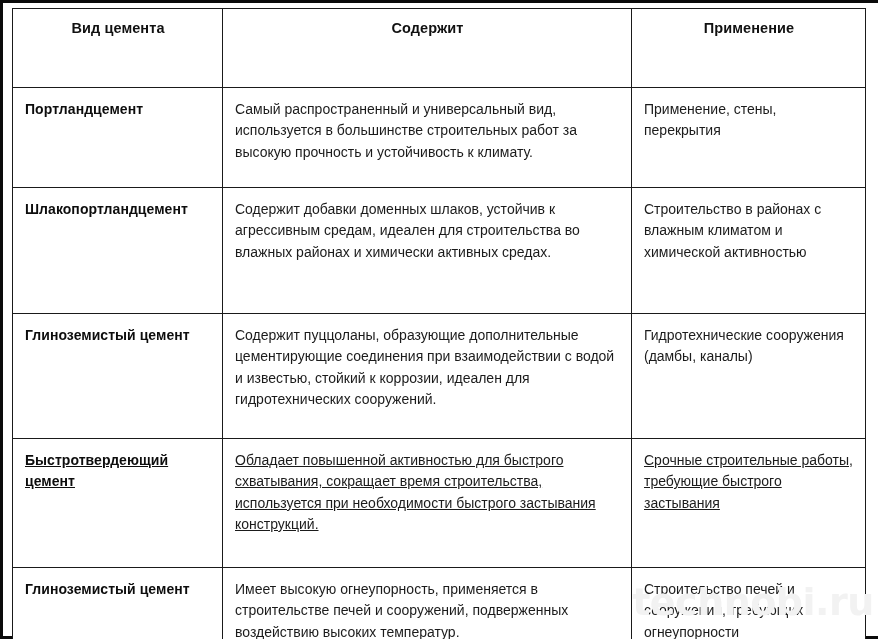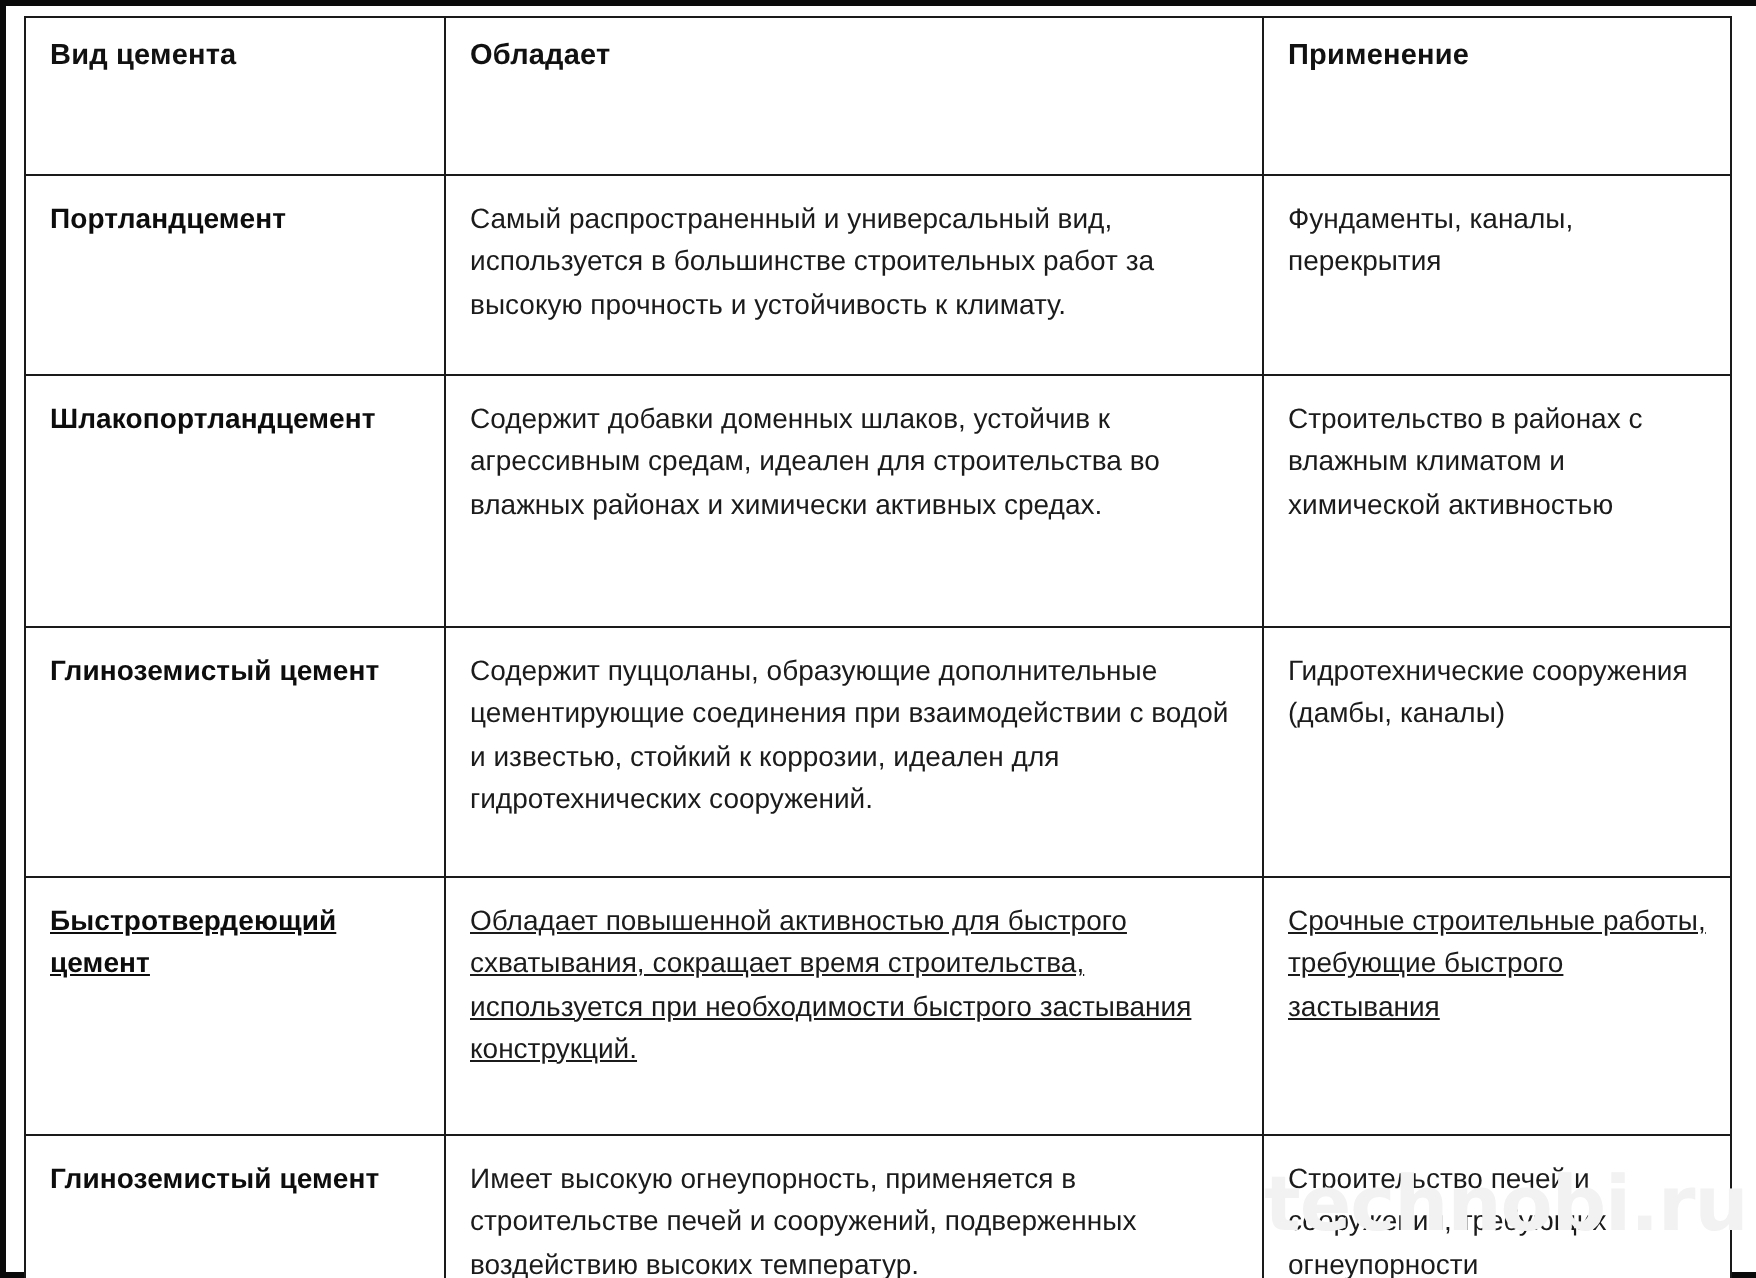--- a/index.html
+++ b/index.html
@@ -88,21 +88,21 @@
     padding: 11px 11px 11px 12px;
     background: transparent;
   }
 
   col.col-kind  { width: 210px; }
   col.col-desc  { width: 409px; }
   col.col-use   { width: 234px; }
 
   thead th {
     height: 56px;
-    text-align: left;
+    text-align: center;
     vertical-align: top;
     font-size: 14.5px;
     font-weight: 700;
     color: #111111;
     letter-spacing: 0.1px;
     padding-top: 13px;
   }
 
   tbody td {
     font-size: 14px;
@@ -135,29 +135,29 @@
 
   <table class="cement-table">
     <colgroup>
       <col class="col-kind">
       <col class="col-desc">
       <col class="col-use">
     </colgroup>
     <thead>
       <tr>
         <th>Вид цемента</th>
-        <th>Обладает</th>
+        <th>Содержит</th>
         <th>Применение</th>
       </tr>
     </thead>
     <tbody>
       <tr class="r1">
         <td class="kind">Портландцемент</td>
         <td class="desc">Самый распространенный и универсальный вид, используется в большинстве строительных работ за высокую прочность и устойчивость к климату.</td>
-        <td class="use">Фундаменты, каналы, перекрытия</td>
+        <td class="use">Применение, стены, перекрытия</td>
       </tr>
       <tr class="r2">
         <td class="kind">Шлакопортландцемент</td>
         <td class="desc">Содержит добавки доменных шлаков, устойчив к агрессивным средам, идеален для строительства во влажных районах и химически активных средах.</td>
         <td class="use">Строительство в районах с влажным климатом и химической активностью</td>
       </tr>
       <tr class="r3">
         <td class="kind">Глиноземистый цемент</td>
         <td class="desc">Содержит пуццоланы, образующие дополнительные цементирующие соединения при взаимодействии с водой и известью, стойкий к коррозии, идеален для гидротехнических сооружений.</td>
         <td class="use">Гидротехнические сооружения (дамбы, каналы)</td>

